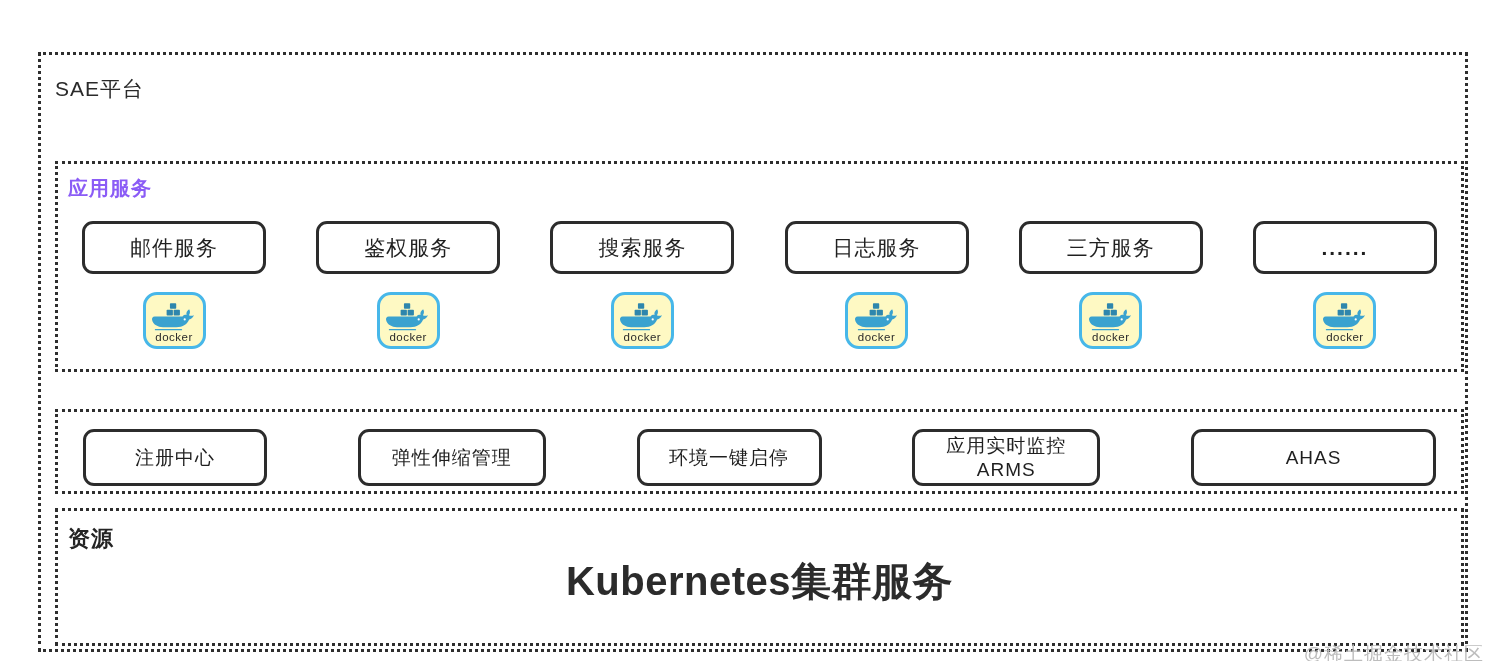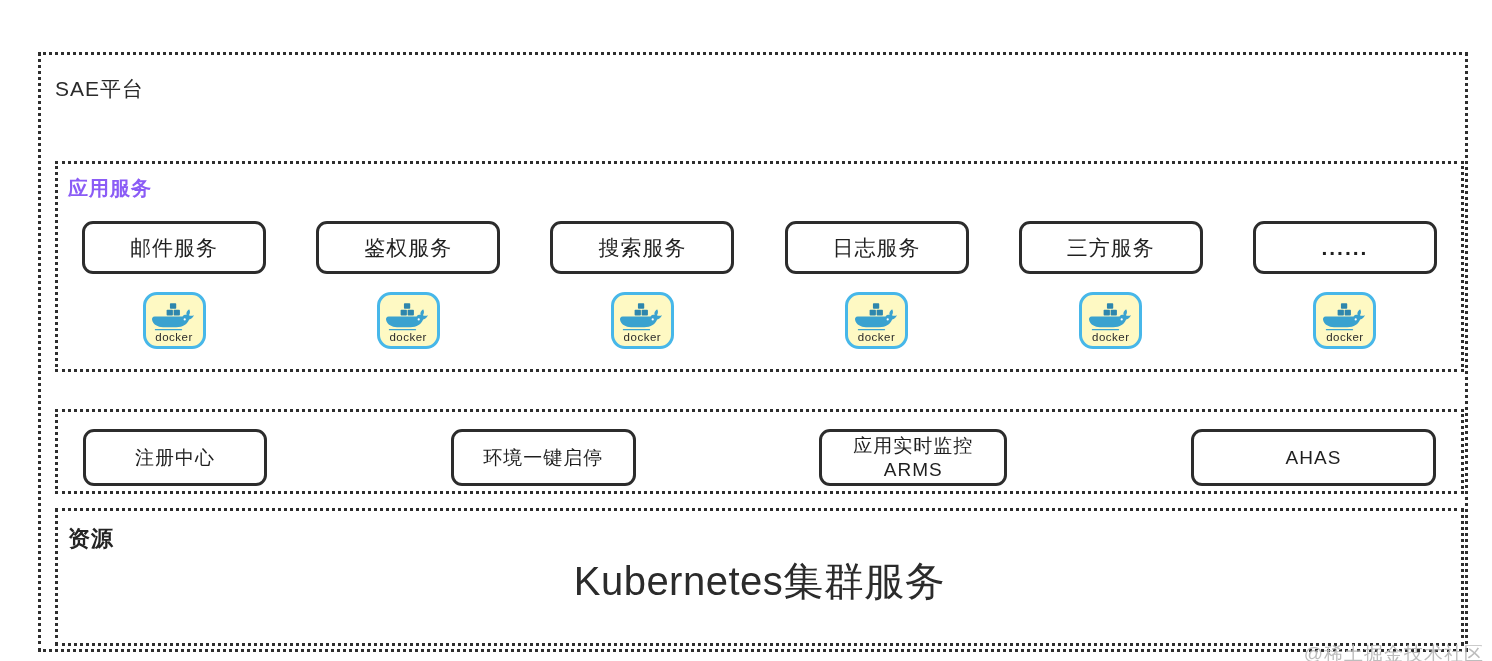--- a/index.html
+++ b/index.html
@@ -77,21 +77,21 @@
     line-height:1.22; text-align:center;
   }
   .cap-box .line2:empty { display:none; }
   .res-label {
     position:absolute; left:10px; top:13px;
     font-size:22px; font-weight:600; color:#242424; letter-spacing:1px;
   }
   .k8s-title {
     position:absolute; top:43px; left:0; width:100%;
     text-align:center;
-    font-size:40px; font-weight:400; color:#2b2b2b;
+    font-size:40px; font-weight:700; color:#2b2b2b;
     letter-spacing:0.5px;
   }
   .watermark {
     position:absolute; right:8px; top:617px;
     font-size:19px; color:#bdbdbd; letter-spacing:1px;
     background:transparent;
   }
   .whale-svg { display:block; }
 </style>
 </head>
@@ -208,20 +208,24 @@
         </div>
       </div>
     </div>
 
     <div class="section section-mid">
       <div class="flex-row cap-row">
         <div class="cap-box" style="width:184px">
           <span class="line1">注册中心</span>
 
         </div>
+        <div class="cap-box" style="width:188px">
+          <span class="line1">弹性伸缩管理</span>
+
+        </div>
         <div class="cap-box" style="width:185px">
           <span class="line1">环境一键启停</span>
 
         </div>
         <div class="cap-box" style="width:188px">
           <span class="line1">应用实时监控</span>
           <span class="line2">ARMS</span>
         </div>
         <div class="cap-box" style="width:245px">
           <span class="line2">AHAS</span>

